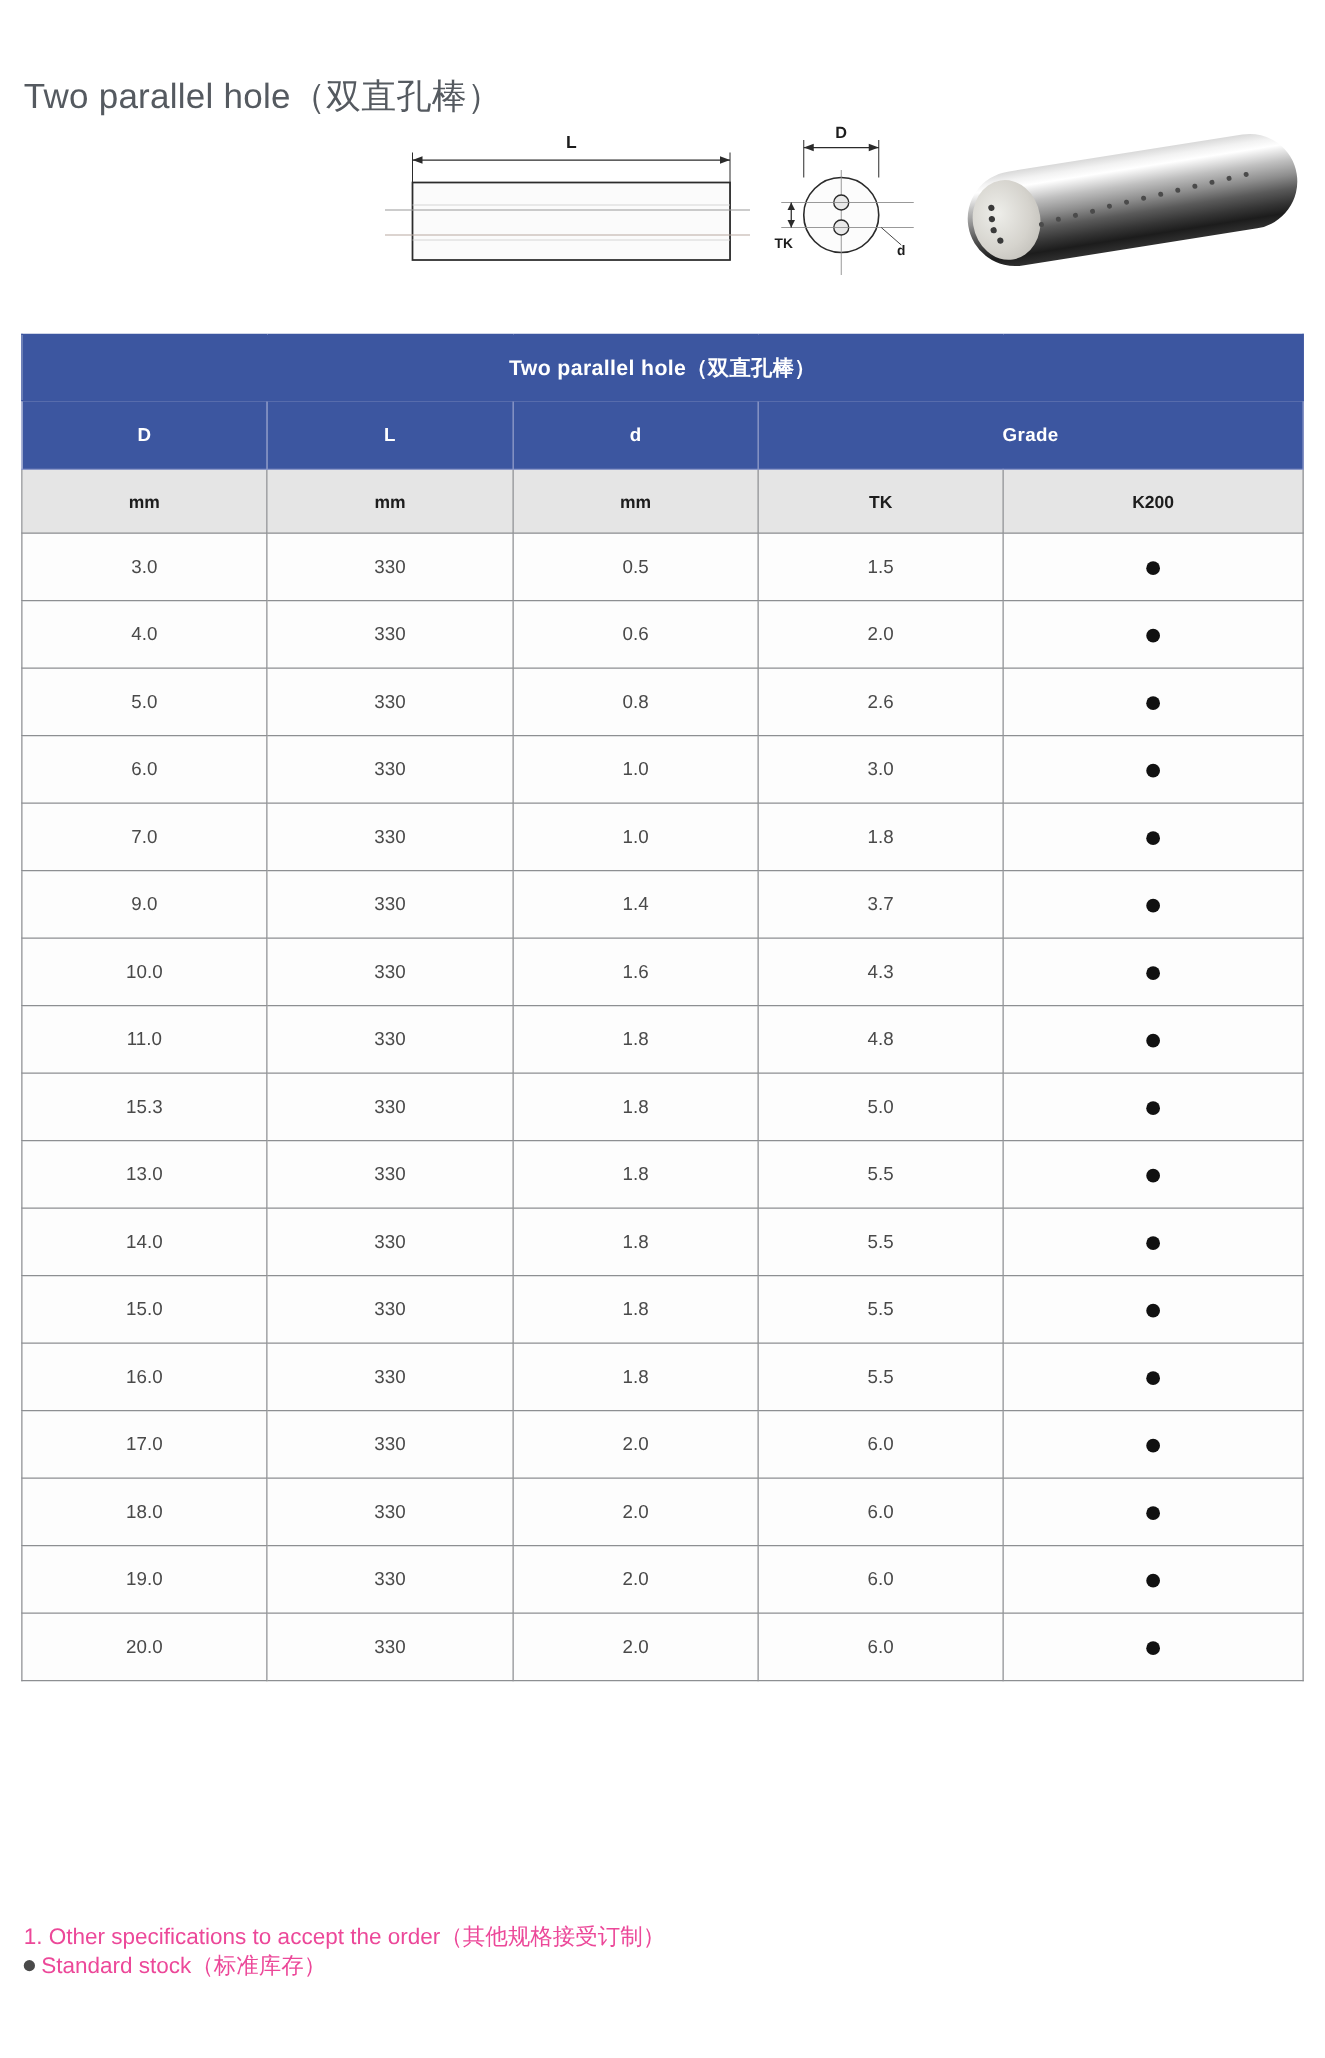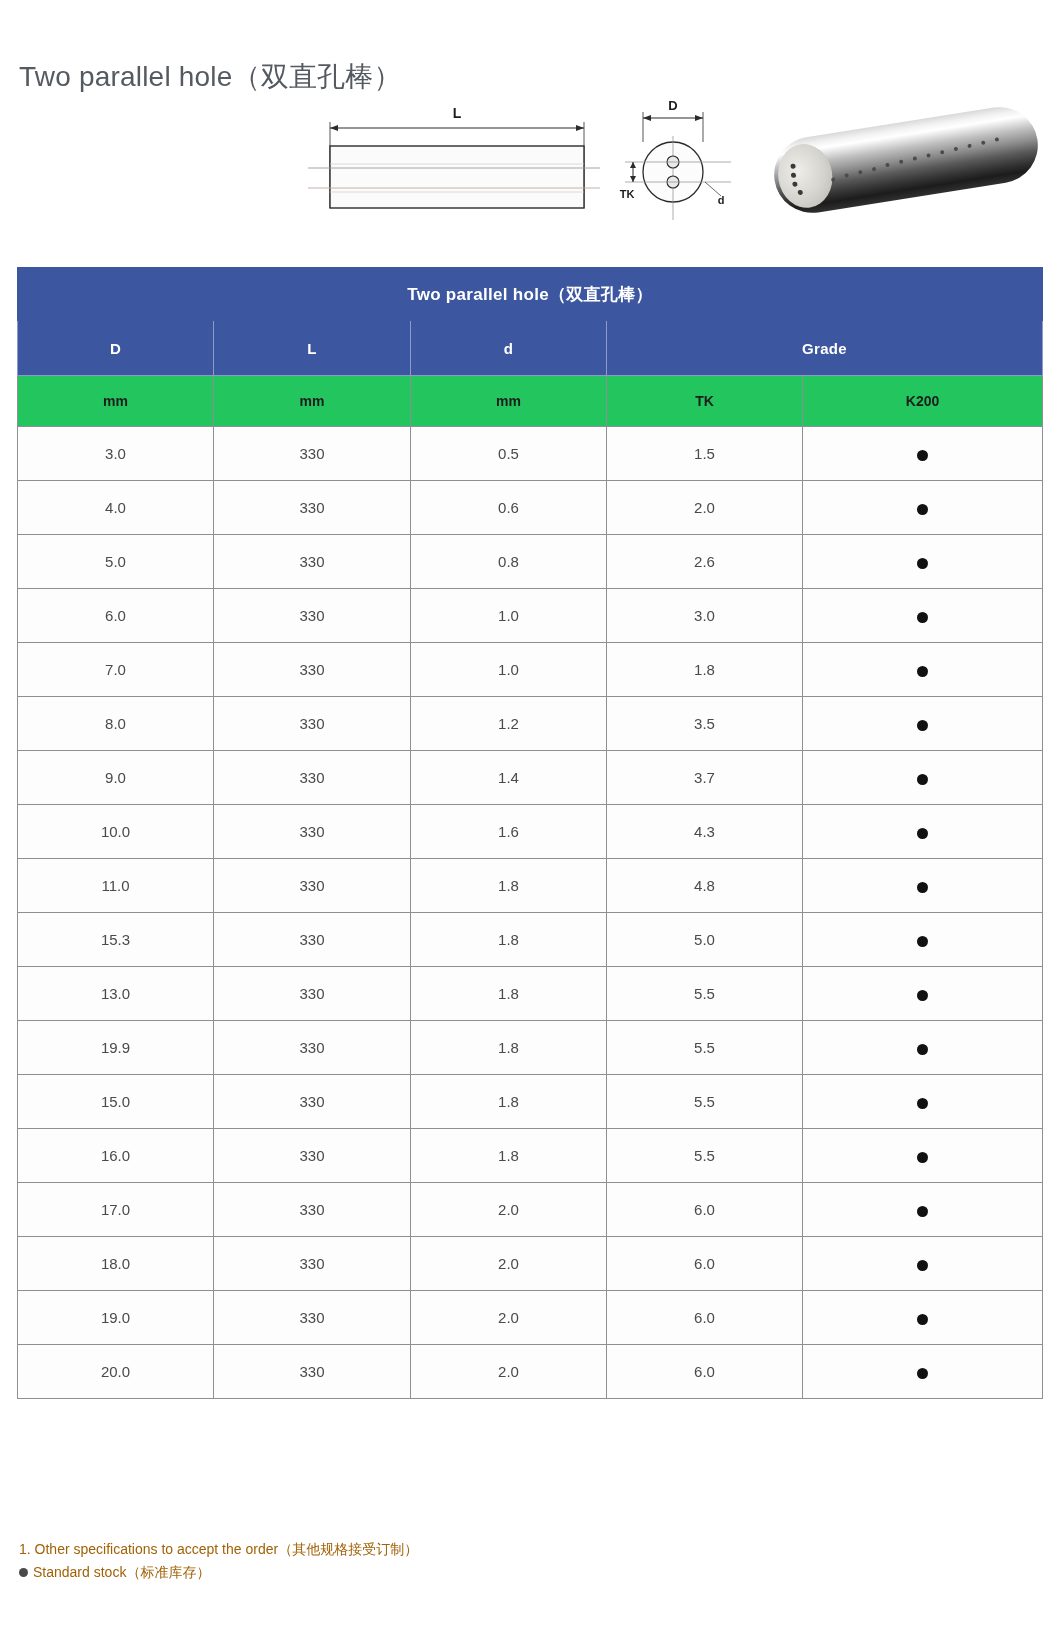--- a/index.html
+++ b/index.html
@@ -144,21 +144,21 @@
     background: #3c56a0;
     color: #ffffff;
     font-size: 15px;
     font-weight: bold;
     height: 55px;
     border-color: #8d99c8;
     letter-spacing: 0.3px;
   }
 
   .unit-row td {
-    background: #22c55e;
+    background: #e5e5e5;
     color: #1d1d1d;
     font-size: 14px;
     font-weight: bold;
     height: 51px;
     border-color: #8d8f92;
   }
 
   .data-row td {
     background: #fdfdfd;
     color: #4a4a4a;
@@ -175,22 +175,22 @@
     background: #111111;
     vertical-align: middle;
   }
 
   
   .notes {
     position: absolute;
     left: 19px;
     top: 1538px;
     width: 700px;
-    color: #a16207;
-    font-size: 14px;
+    color: #ec4899;
+    font-size: 18px;
     line-height: 23px;
   }
   .notes .note-line { white-space: nowrap; }
   .notes .bullet {
     display: inline-block;
     width: 9px;
     height: 9px;
     border-radius: 50%;
     background: #4a4a4a;
     margin-right: 5px;
@@ -346,27 +346,20 @@
           <td><span class="dot"></span></td>
         </tr>
         <tr class="data-row">
           <td>7.0</td>
           <td>330</td>
           <td>1.0</td>
           <td>1.8</td>
           <td><span class="dot"></span></td>
         </tr>
         <tr class="data-row">
-          <td>8.0</td>
-          <td>330</td>
-          <td>1.2</td>
-          <td>3.5</td>
-          <td><span class="dot"></span></td>
-        </tr>
-        <tr class="data-row">
           <td>9.0</td>
           <td>330</td>
           <td>1.4</td>
           <td>3.7</td>
           <td><span class="dot"></span></td>
         </tr>
         <tr class="data-row">
           <td>10.0</td>
           <td>330</td>
           <td>1.6</td>
@@ -388,21 +381,21 @@
           <td><span class="dot"></span></td>
         </tr>
         <tr class="data-row">
           <td>13.0</td>
           <td>330</td>
           <td>1.8</td>
           <td>5.5</td>
           <td><span class="dot"></span></td>
         </tr>
         <tr class="data-row">
-          <td>19.9</td>
+          <td>14.0</td>
           <td>330</td>
           <td>1.8</td>
           <td>5.5</td>
           <td><span class="dot"></span></td>
         </tr>
         <tr class="data-row">
           <td>15.0</td>
           <td>330</td>
           <td>1.8</td>
           <td>5.5</td>

